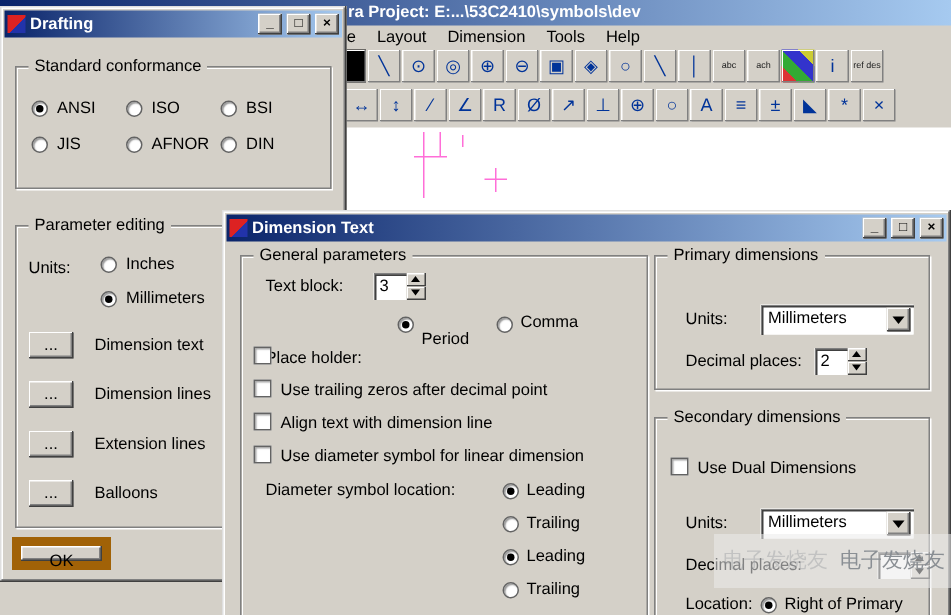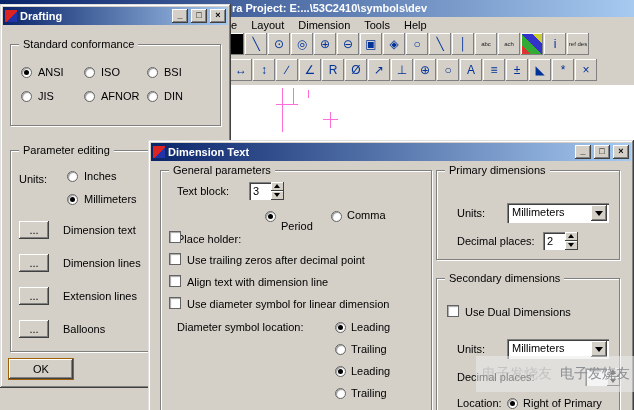--- a/index.html
+++ b/index.html
@@ -36,21 +36,21 @@
   .legend{position:absolute;top:-7px;left:8px;background:var(--face,#d4d0c8);padding:0 4px;white-space:nowrap;}
   .label{position:absolute;white-space:nowrap;}
   .radio{position:absolute;width:11px;height:11px;border-radius:50%;background:#fff;border:1px solid #636363;
     box-shadow:inset 1px 1px 1px rgba(0,0,0,.4);}
   .radio.checked::after{content:"";position:absolute;left:2px;top:2px;width:5px;height:5px;border-radius:50%;background:#000;}
   .checkbox{position:absolute;width:12px;height:12px;background:#fff;border:1px solid #636363;
     box-shadow:inset 1px 1px 1px rgba(0,0,0,.35);}
   .btn3d{position:absolute;background:var(--face,#d4d0c8);
     box-shadow:inset -1px -1px 0 #404040,inset 1px 1px 0 #fff,inset -2px -2px 0 #808080;
     text-align:center;line-height:18px;}
-  .okbtn{border:1px solid #a16207;line-height:20px;font-weight:normal;}
+  .okbtn{border:6px solid #a16207;line-height:20px;font-weight:normal;}
   .spin{position:absolute;display:flex;height:18px;}
   .sval{width:22px;background:#fff;box-shadow:inset 1px 1px 0 #808080,inset 2px 2px 0 #404040,inset -1px -1px 0 #fff;
     line-height:18px;padding-left:4px;}
   .arrows{display:flex;flex-direction:column;width:13px;}
   .sbtn{flex:1;position:relative;background:var(--face,#d4d0c8);
     box-shadow:inset -1px -1px 0 #404040,inset 1px 1px 0 #fff;}
   .sbtn.up::after{content:"";position:absolute;left:3px;top:2px;border-left:3px solid transparent;border-right:3px solid transparent;border-bottom:4px solid #000;}
   .sbtn.down::after{content:"";position:absolute;left:3px;top:2px;border-left:3px solid transparent;border-right:3px solid transparent;border-top:4px solid #000;}
   .dropdown{position:absolute;height:20px;display:flex;background:#fff;
     box-shadow:inset 1px 1px 0 #808080,inset 2px 2px 0 #404040,inset -1px -1px 0 #fff;padding:2px;}

